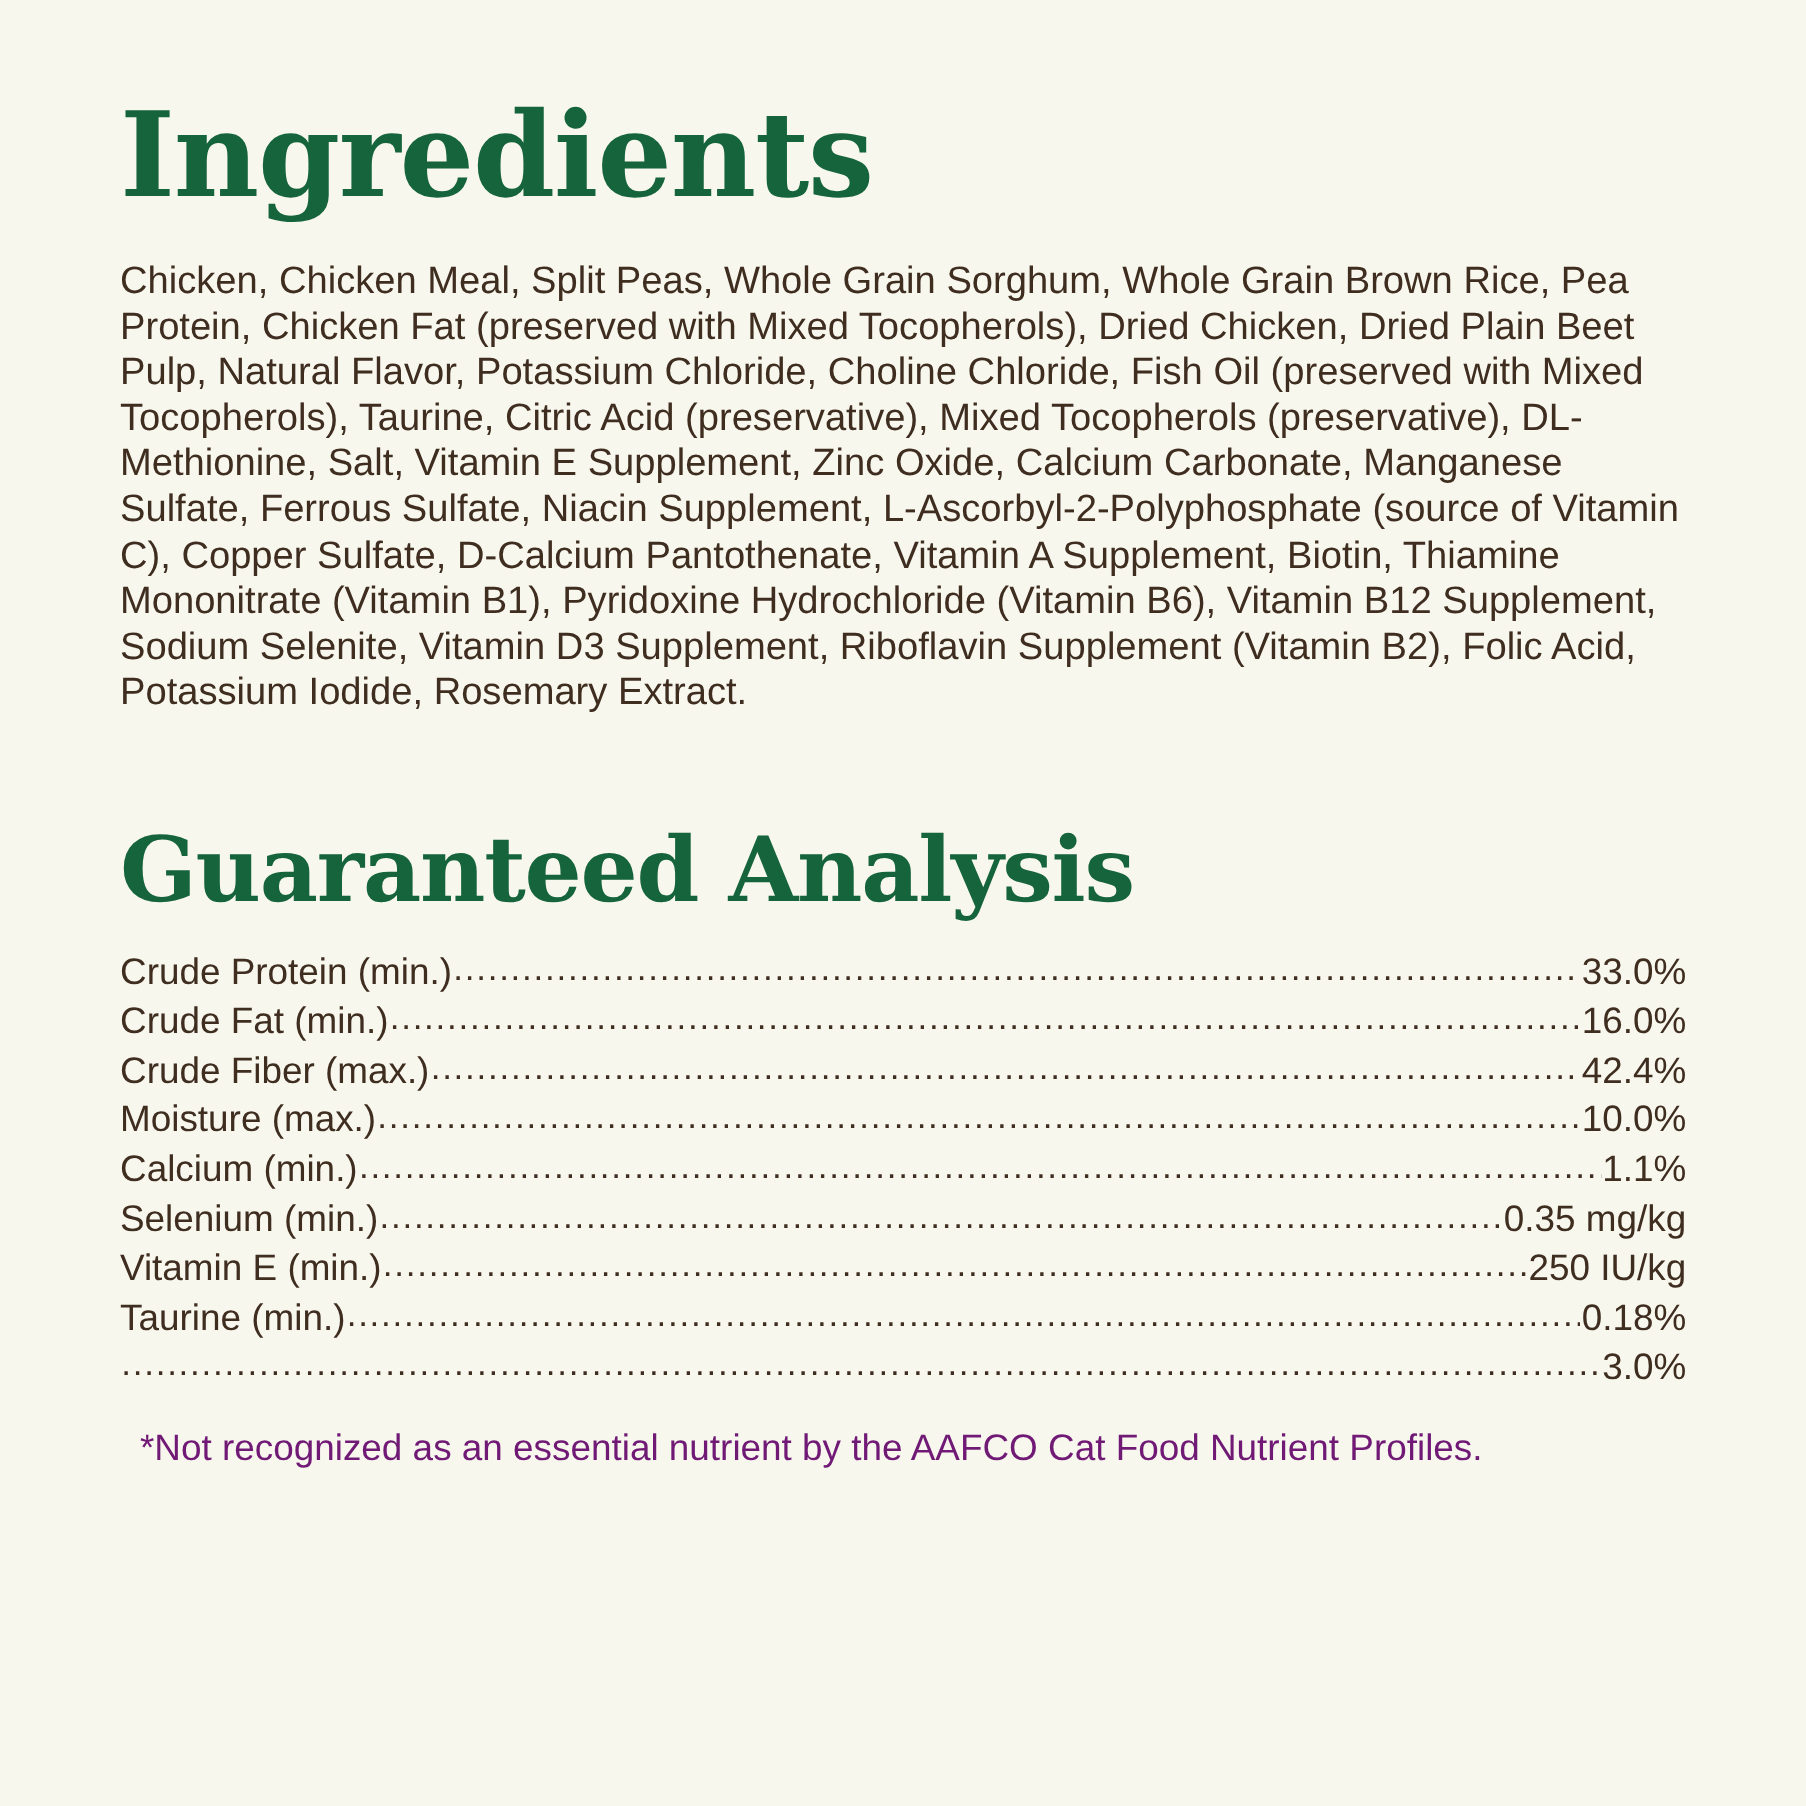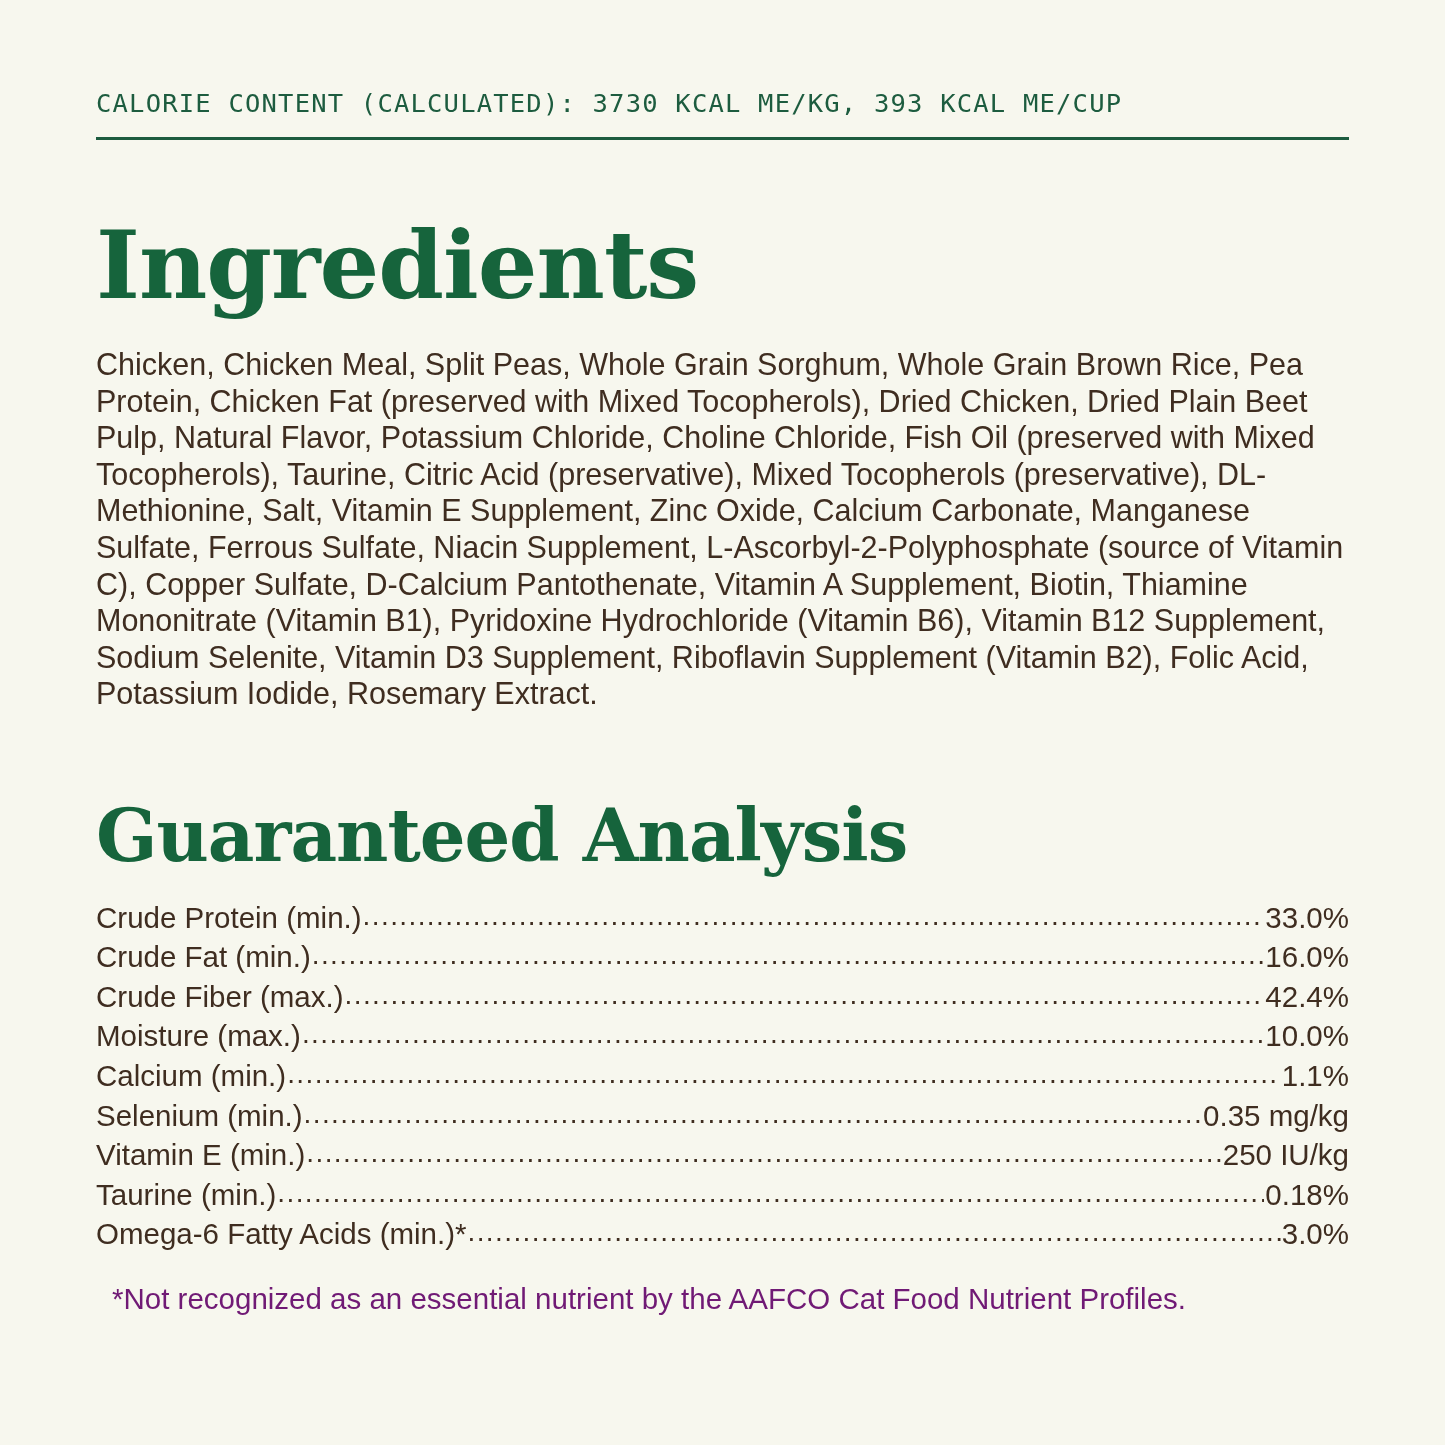--- a/index.html
+++ b/index.html
@@ -67,21 +67,21 @@
     max-width: 1260px;
     text-align: left;
   }
 
   
   .ga-list {
     margin-top: 4px;
   }
   .ga-row {
     display: flex;
-    align-items: center;
+    align-items: flex-start;
     font-size: 29.5px;
     color: #3f2d20;
     line-height: 1.34;
     white-space: nowrap;
   }
   .ga-label {
     flex: 0 0 auto;
   }
   .ga-dots {
     flex: 1 1 auto;
@@ -103,24 +103,20 @@
     font-size: 29.5px;
     color: #701a75;
     margin-left: 16px;
   }
 </style>
 </head>
 <body>
 
 <div class="page">
 
-  <div class="calorie-block">
-    <div class="calorie-text">CALORIE CONTENT (CALCULATED): 3730 KCAL ME/KG, 393 KCAL ME/CUP</div>
-    <div class="calorie-rule"></div>
-  </div>
 
   <h1 class="section-title" id="ingredients-title">Ingredients</h1>
   <p class="ingredients-body">Chicken, Chicken Meal, Split Peas, Whole Grain Sorghum, Whole Grain Brown Rice, Pea Protein, Chicken Fat (preserved with Mixed Tocopherols), Dried Chicken, Dried Plain Beet Pulp, Natural Flavor, Potassium Chloride, Choline Chloride, Fish Oil (preserved with Mixed Tocopherols), Taurine, Citric Acid (preservative), Mixed Tocopherols (preservative), DL-Methionine, Salt, Vitamin E Supplement, Zinc Oxide, Calcium Carbonate, Manganese Sulfate, Ferrous Sulfate, Niacin Supplement, L-Ascorbyl-2-Polyphosphate (source of Vitamin C), Copper Sulfate, D-Calcium Pantothenate, Vitamin A Supplement, Biotin, Thiamine Mononitrate (Vitamin B1), Pyridoxine Hydrochloride (Vitamin B6), Vitamin B12 Supplement, Sodium Selenite, Vitamin D3 Supplement, Riboflavin Supplement (Vitamin B2), Folic Acid, Potassium Iodide, Rosemary Extract.</p>
 
   <h1 class="section-title" id="ga-title">Guaranteed Analysis</h1>
 
   <div class="ga-list">
       <div class="ga-row">
         <span class="ga-label">Crude Protein (min.)</span>
         <span class="ga-dots">........................................................................................................................................................................................................</span>
@@ -155,21 +151,20 @@
         <span class="ga-label">Vitamin E (min.)</span>
         <span class="ga-dots">........................................................................................................................................................................................................</span>
         <span class="ga-value">250 IU/kg</span>
       </div>
       <div class="ga-row">
         <span class="ga-label">Taurine (min.)</span>
         <span class="ga-dots">........................................................................................................................................................................................................</span>
         <span class="ga-value">0.18%</span>
       </div>
       <div class="ga-row">
-        <span class="ga-label">Omega-6 Fatty Acids (min.)*</span>
         <span class="ga-dots">........................................................................................................................................................................................................</span>
         <span class="ga-value">3.0%</span>
       </div>
     </div>
 
   <div class="ga-footnote">*Not recognized as an essential nutrient by the AAFCO Cat Food Nutrient Profiles.</div>
 
 </div>
 
 </body></html>

